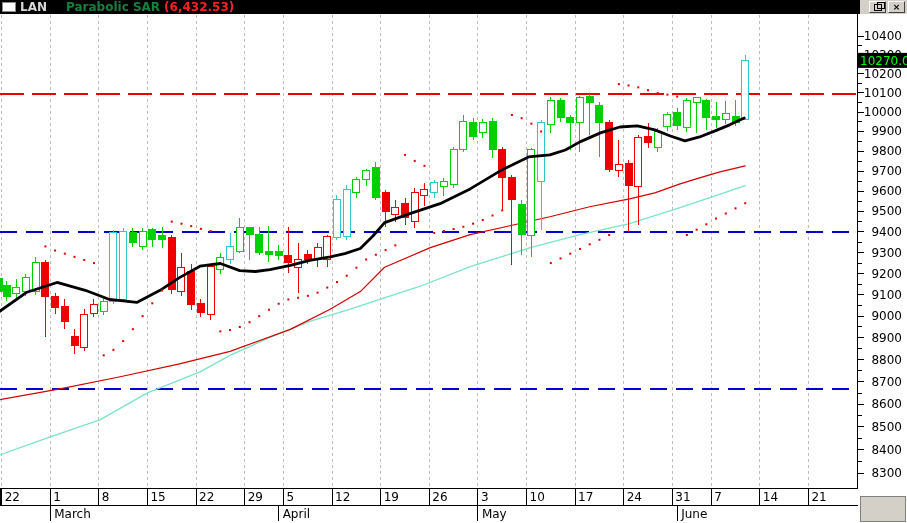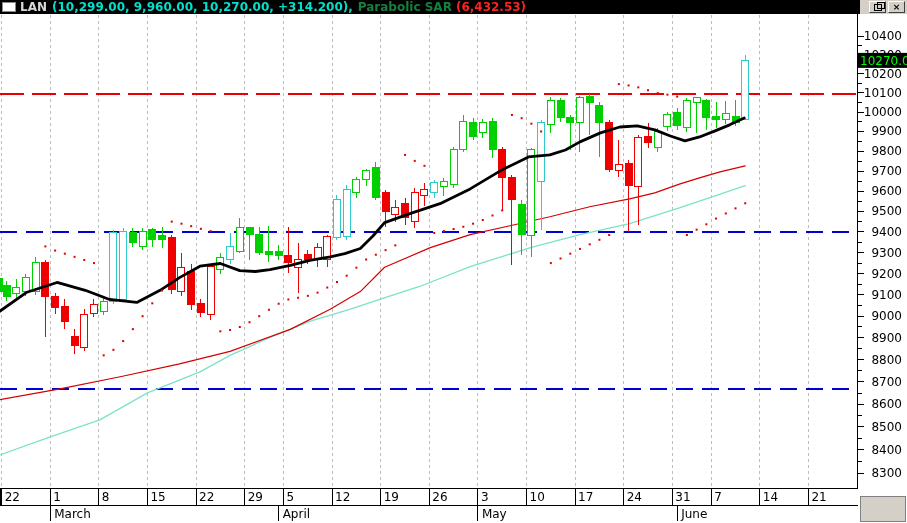--- a/index.html
+++ b/index.html
@@ -3,21 +3,21 @@
 <meta charset="utf-8">
 <style>
   html,body{margin:0;padding:0;background:#fff;}
   #app{position:relative;width:907px;height:523px;background:#ffffff;overflow:hidden;
        font-family:"DejaVu Sans","Liberation Sans",sans-serif;}
   .titlebar{position:absolute;left:0;top:0;width:907px;height:14px;background:#000;
             display:flex;align-items:center;white-space:nowrap;}
   .ticon{display:inline-block;width:12px;height:8px;background:#fff;border:1px solid #888;
          margin:0 4px 0 2px;}
   .titlebar span.txt{font-size:12px;font-weight:bold;line-height:14px;}
-  .t-sym{color:#d8d8d8;margin-right:5px;text-align:center;}
+  .t-sym{color:#d8d8d8;margin-right:19px;text-align:center;}
   .t-quote{color:#00e0cc;margin-right:5px;}
   .t-ind{color:#15803d;margin-right:4px;}
   .t-indval{color:#ff2020;}
   .winbtns{position:absolute;right:0;top:0;width:47px;height:14px;background:#d4d0c8;
            display:flex;align-items:center;justify-content:flex-end;padding-right:2px;box-sizing:border-box;}
   .winbtns button{width:17px;height:12px;margin-left:2px;padding:0;background:#d4d0c8;
            border:1px solid;border-color:#fff #404040 #404040 #fff;
            font-size:9px;line-height:9px;font-weight:bold;color:#000;
            font-family:"DejaVu Sans",sans-serif;cursor:pointer;position:relative;}
   .glyph-restore{position:absolute;left:4px;top:2px;width:6px;height:5px;border:1px solid #000;background:#d4d0c8;}
@@ -397,21 +397,20 @@
       <text x="282.66" y="517.5" fill="#000" font-size="12px" text-anchor="start" font-family="&quot;DejaVu Sans&quot;,&quot;Liberation Sans&quot;,sans-serif" font-weight="normal">April</text>
       <line x1="477.92" y1="505.5" x2="477.92" y2="521" stroke="#000000" stroke-width="1" shape-rendering="crispEdges"></line>
       <text x="481.92" y="517.5" fill="#000" font-size="12px" text-anchor="start" font-family="&quot;DejaVu Sans&quot;,&quot;Liberation Sans&quot;,sans-serif" font-weight="normal">May</text>
       <line x1="677.1800000000001" y1="505.5" x2="677.1800000000001" y2="521" stroke="#000000" stroke-width="1" shape-rendering="crispEdges"></line>
       <text x="681.1800000000001" y="517.5" fill="#000" font-size="12px" text-anchor="start" font-family="&quot;DejaVu Sans&quot;,&quot;Liberation Sans&quot;,sans-serif" font-weight="normal">June</text>
     </svg>
 
   <div class="titlebar">
     <span class="ticon"></span>
     <span class="txt t-sym">LAN</span>
-    <span class="txt t-quote">(10,299.00, 9,960.00, 10,270.00, +314.200),</span>
     <span class="txt t-ind">Parabolic SAR</span>
     <span class="txt t-indval">(6,432.53)</span>
     <span class="winbtns">
       <button title="Restore">
           <span class="glyph-restore"></span>
         </button>
       <button title="Close">×</button>
     </span>
   </div>
 

